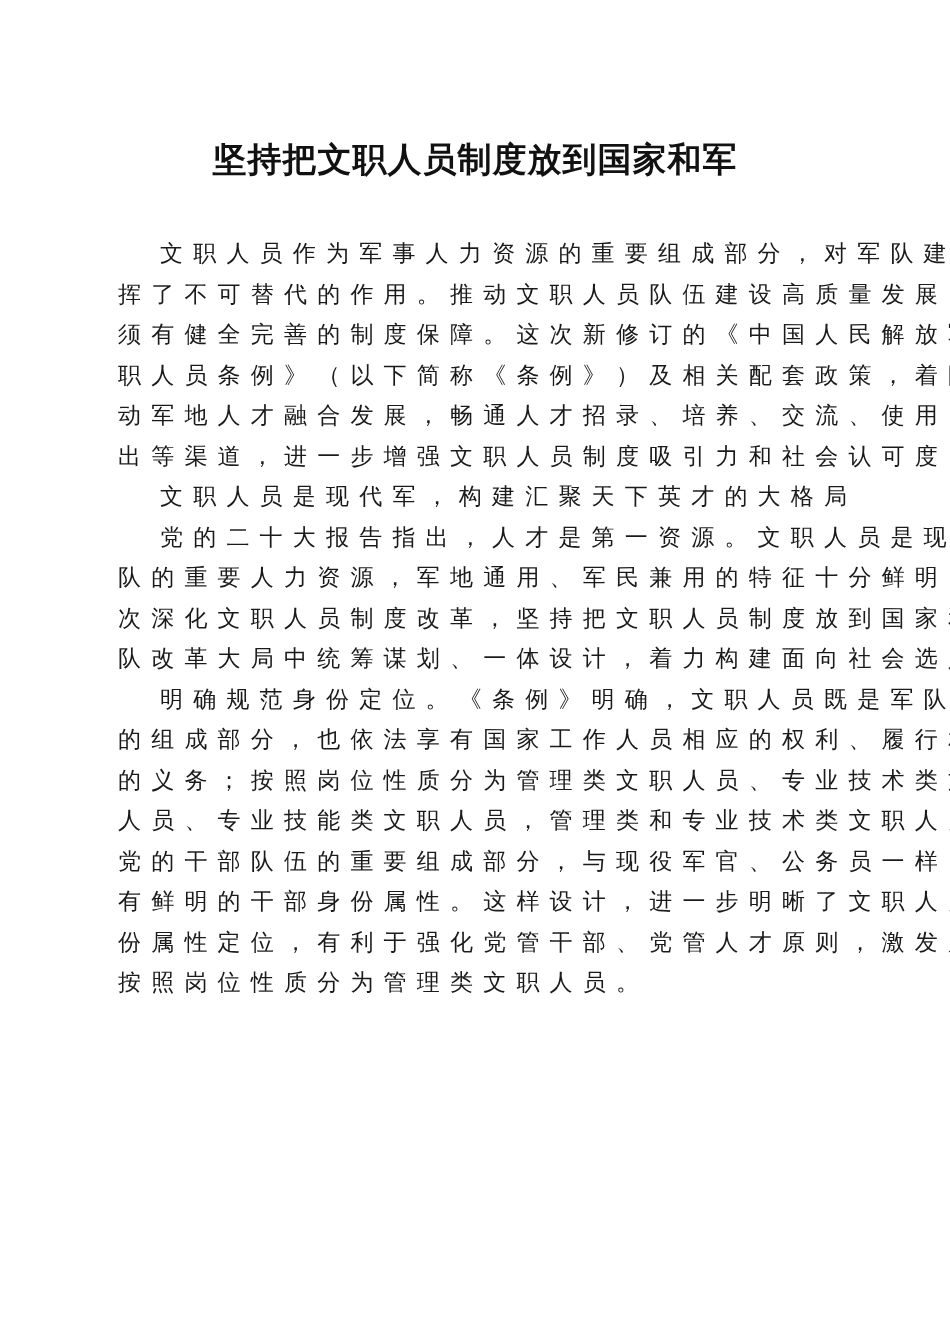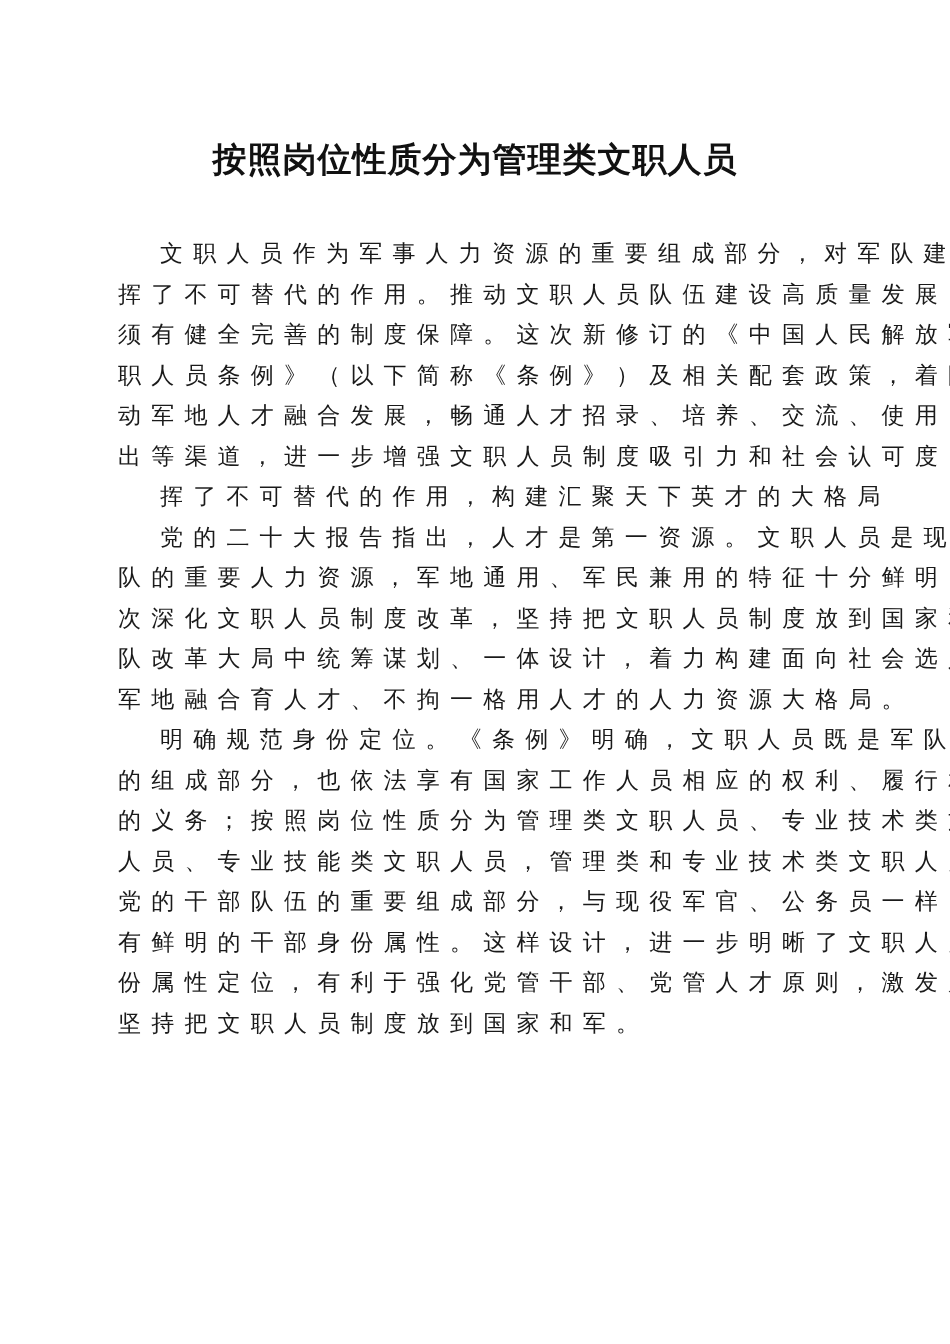--- a/index.html
+++ b/index.html
@@ -19,49 +19,48 @@
   .line {
     height: 40.5px; line-height: 40.5px; white-space: nowrap;
     letter-spacing: 10.2px;
   }
   .indent { padding-left: 42px; }
 </style>
 </head>
 <body>
 
 <div class="page">
-  <h1 class="title" style="margin:0;">按照岗位性质分为管理类文职人员</h1>
+  <h1 class="title" style="margin:0;">坚持把文职人员制度放到国家和军</h1>
 
   <div class="body">
 
     <div>
       <div class="line indent">文职人员作为军事人力资源的重要组成部分，对军队建设发</div>
       <div class="line">挥了不可替代的作用。推动文职人员队伍建设高质量发展，必</div>
       <div class="line">须有健全完善的制度保障。这次新修订的《中国人民解放军文</div>
       <div class="line">职人员条例》（以下简称《条例》）及相关配套政策，着眼推</div>
       <div class="line">动军地人才融合发展，畅通人才招录、培养、交流、使用、退</div>
       <div class="line">出等渠道，进一步增强文职人员制度吸引力和社会认可度，必</div>
     </div>
 
     <div>
-      <div class="line indent">挥了不可替代的作用，构建汇聚天下英才的大格局</div>
+      <div class="line indent">文职人员是现代军，构建汇聚天下英才的大格局</div>
     </div>
 
     <div>
       <div class="line indent">党的二十大报告指出，人才是第一资源。文职人员是现代军</div>
       <div class="line">队的重要人力资源，军地通用、军民兼用的特征十分鲜明。这</div>
       <div class="line">次深化文职人员制度改革，坚持把文职人员制度放到国家和军</div>
       <div class="line">队改革大局中统筹谋划、一体设计，着力构建面向社会选人才、</div>
-      <div class="line">军地融合育人才、不拘一格用人才的人力资源大格局。</div>
     </div>
 
     <div>
       <div class="line indent">明确规范身份定位。《条例》明确，文职人员既是军队人员</div>
       <div class="line">的组成部分，也依法享有国家工作人员相应的权利、履行相应</div>
       <div class="line">的义务；按照岗位性质分为管理类文职人员、专业技术类文职</div>
       <div class="line">人员、专业技能类文职人员，管理类和专业技术类文职人员是</div>
       <div class="line">党的干部队伍的重要组成部分，与现役军官、公务员一样，具</div>
       <div class="line">有鲜明的干部身份属性。这样设计，进一步明晰了文职人员身</div>
       <div class="line">份属性定位，有利于强化党管干部、党管人才原则，激发广大</div>
-      <div class="line">坚持把文职人员制度放到国家和军。</div>
+      <div class="line">按照岗位性质分为管理类文职人员。</div>
     </div>
   </div>
 </div>
 
 </body></html>

